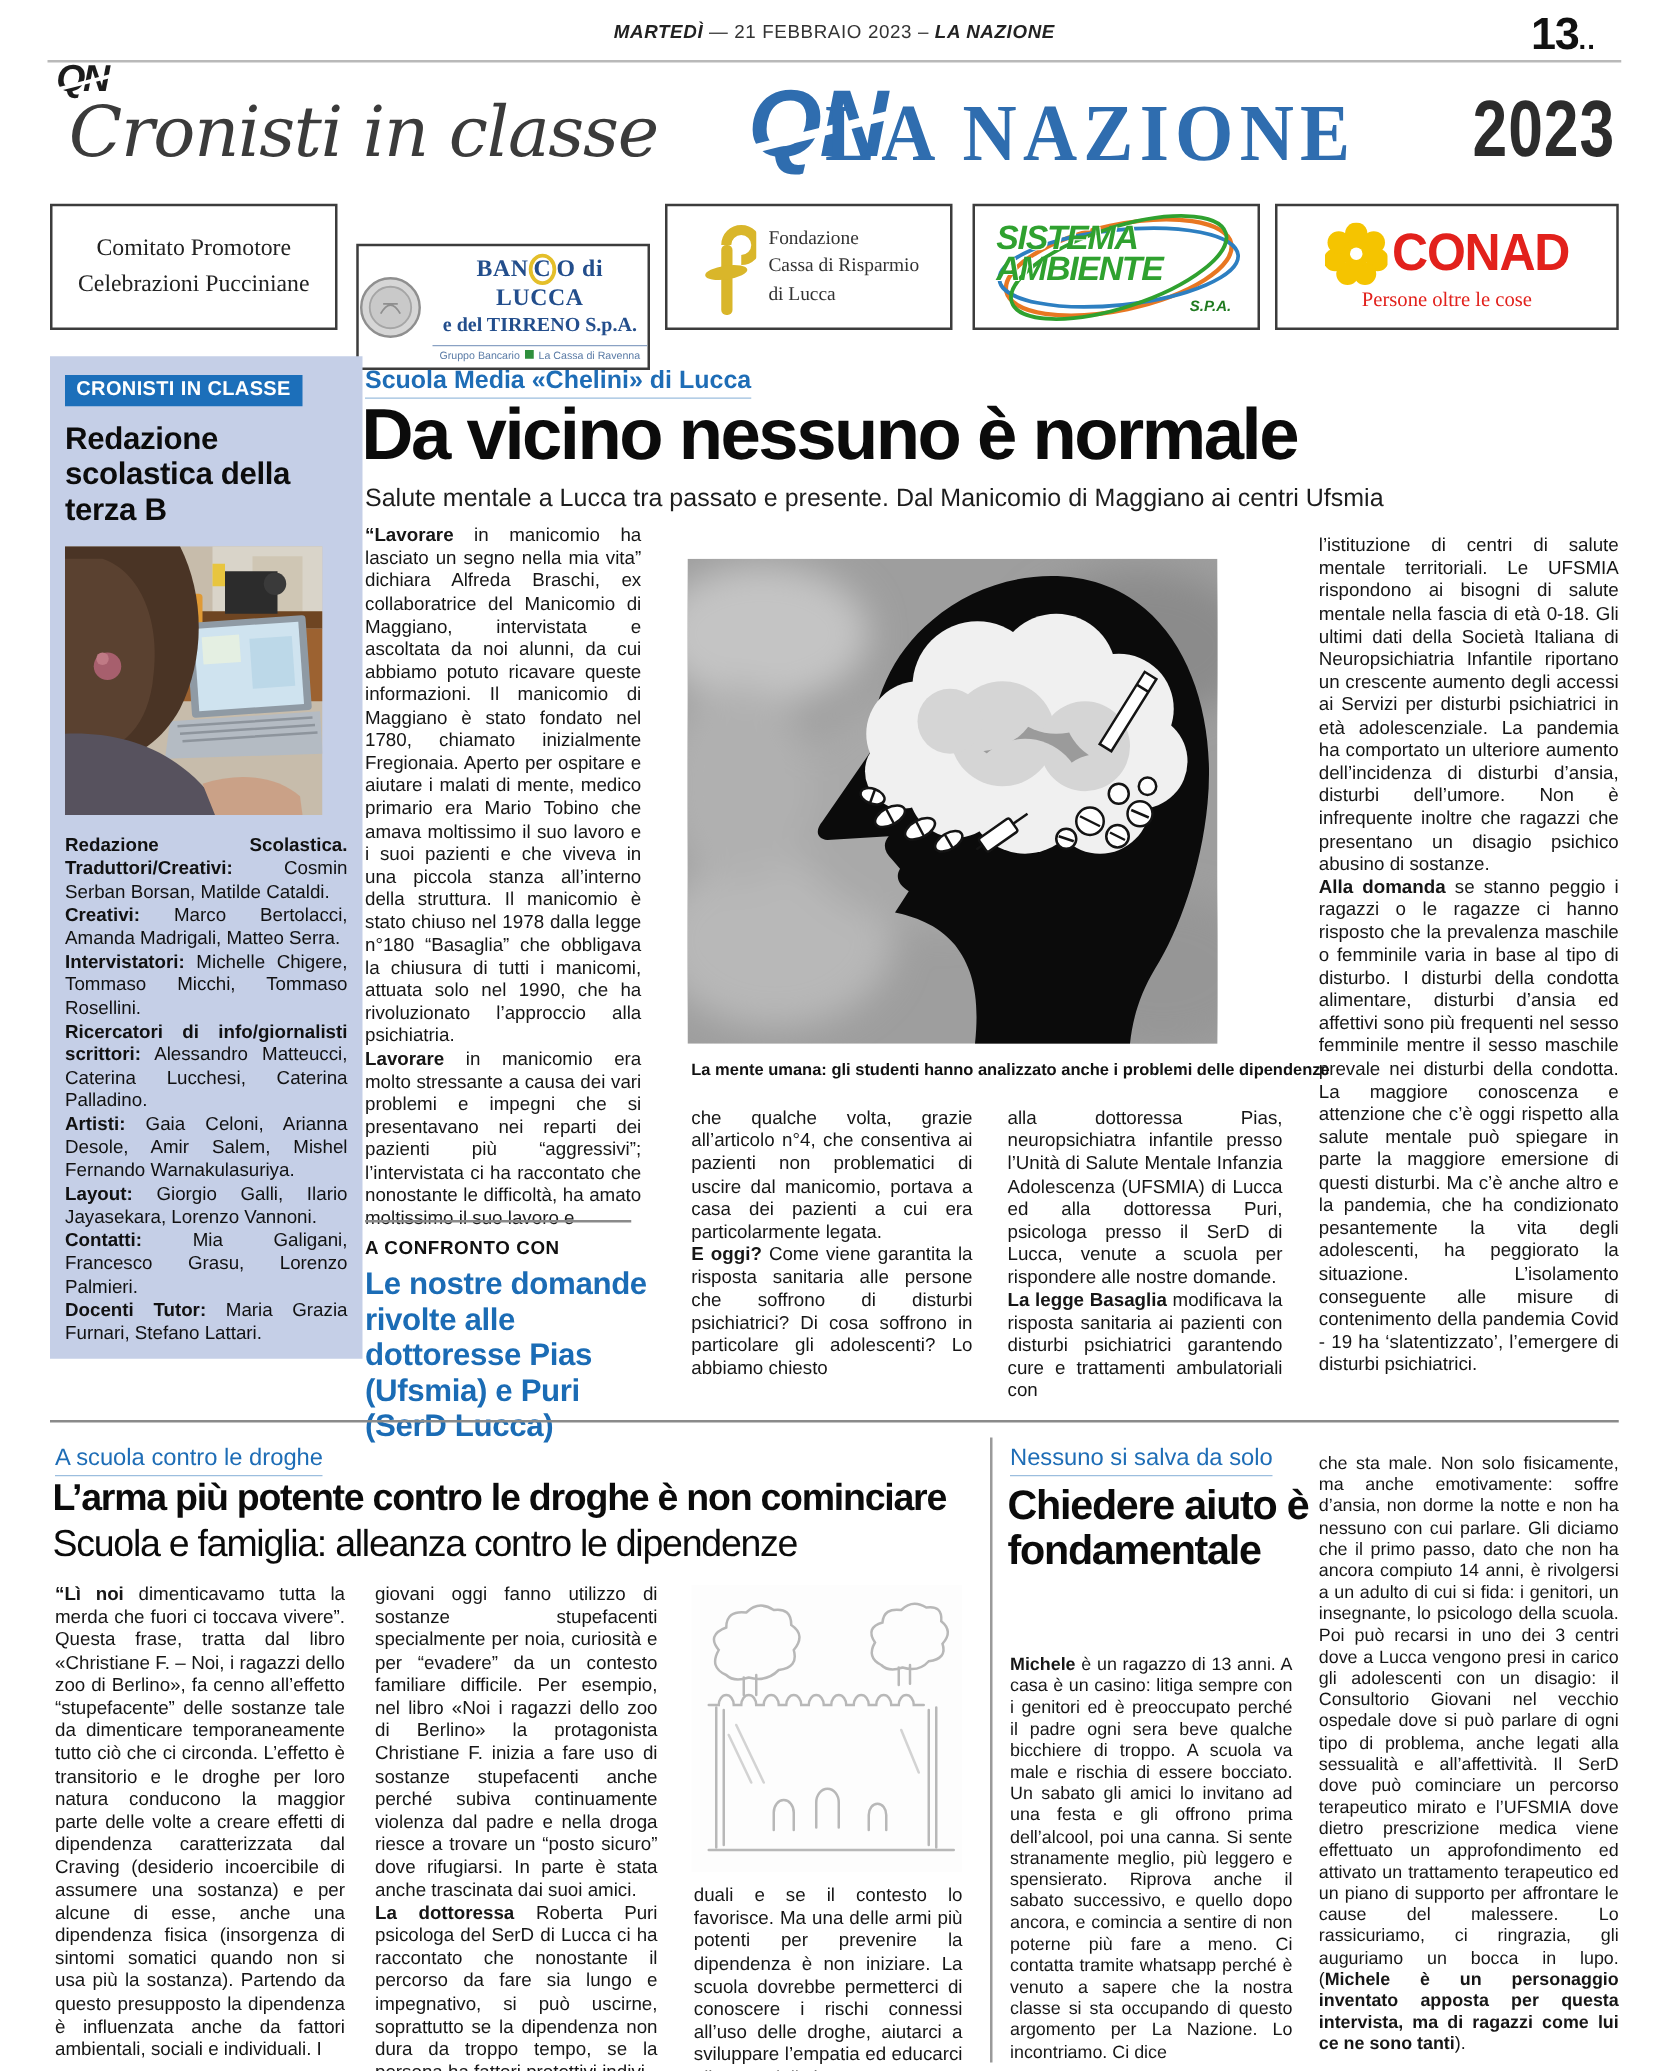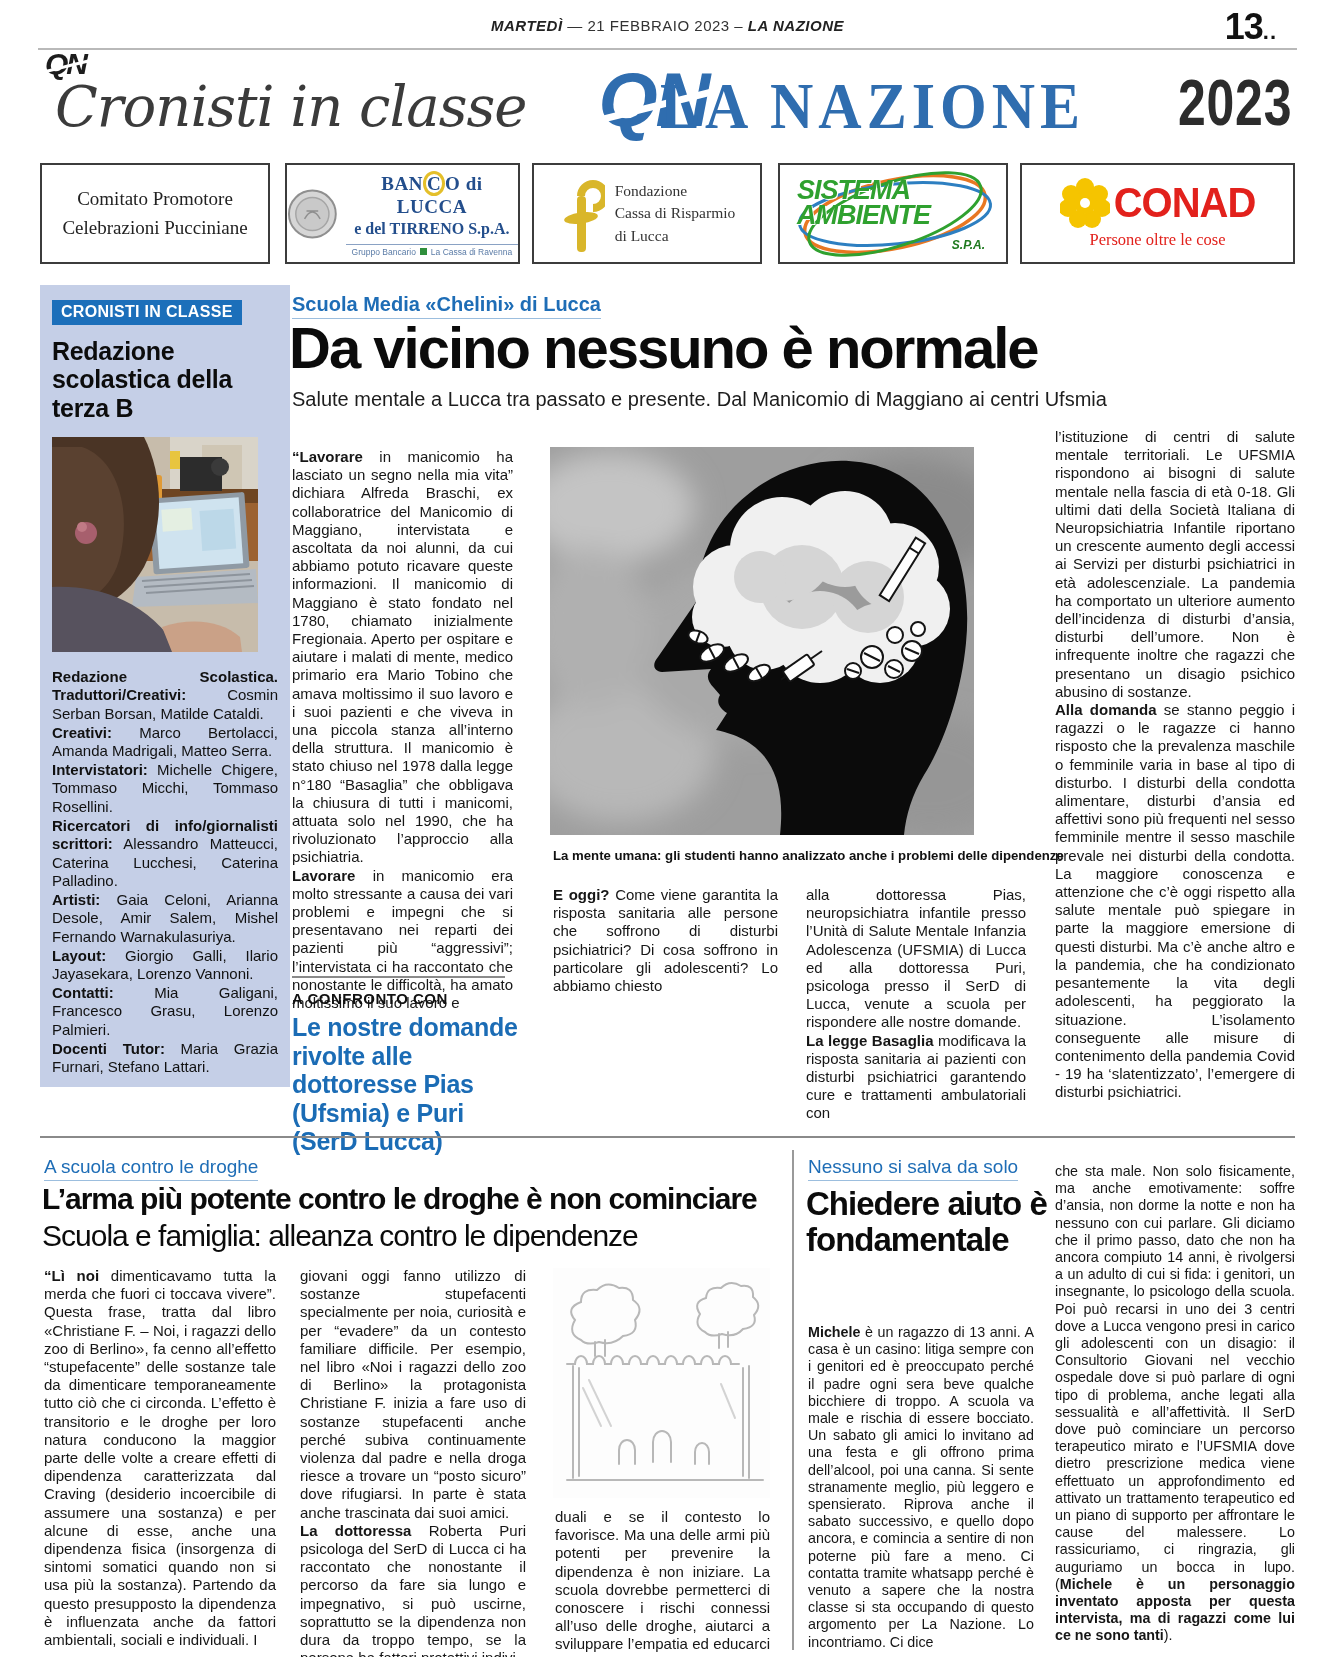--- a/index.html
+++ b/index.html
@@ -24,21 +24,21 @@
   
   #banner-script { left:55px; top:74px; font-family:"DejaVu Serif", serif; font-style:italic; font-size:56px; color:#3b3b3b; letter-spacing:-1px; }
   #banner-qn { left:553px; top:62px; font-size:76px; color:#2f6daf; }
   #banner-qn::after { height:9%; }
   #banner-paper { left:660px; top:70px; font-family:"Liberation Serif", serif; font-weight:bold; font-size:60px; color:#2f6daf; letter-spacing:5px; transform:scaleY(1.08); transform-origin:top left; }
   #banner-year { left:1178px; top:66px; font-size:64px; font-weight:bold; color:#2c2c2c; transform:scaleX(.78); transform-origin:top left; letter-spacing:1px; }
 
   
   .sponsor { top:163px; height:101px; border:2px solid #3c3c3c; background:#fff; display:flex; align-items:center; justify-content:center; overflow:hidden; }
   #sp1 { left:40px;  width:230px; }
-  #sp2 { left:285px; width:235px; }
+  #sp2 { left:285px; width:235px;margin-top:32px; }
   #sp3 { left:532px; width:230px; }
   #sp4 { left:778px; width:230px; }
   #sp5 { left:1020px; width:275px; }
   .comitato { font-family:"Liberation Serif", serif; font-size:19px; color:#222; text-align:center; line-height:1.5; }
   .banco-wrap { display:flex; align-items:center; gap:8px; }
   .banco-text { text-align:center; font-family:"Liberation Serif", serif; color:#234e8c; }
   .banco-l1 { font-size:19px; font-weight:bold; letter-spacing:.5px; }
   .banco-l1 .cring { display:inline-block; border:3px solid #e4bf2a; border-radius:50%; padding:0 1px; line-height:1; }
   .banco-l2 { font-size:16px; font-weight:bold; margin-top:2px; }
   .banco-l3 { border-top:1px solid #8aa2c4; margin-top:6px; padding-top:2px; font-size:8.5px; color:#5a7ba6; font-family:"Liberation Sans",sans-serif; display:flex; align-items:center; gap:4px; justify-content:center; }
@@ -64,21 +64,21 @@
   
   .kicker { color:#1e6db6; border-bottom:1.5px solid #9cbede; display:inline-block; padding-bottom:2px; }
   .body-text { font-size:15px; line-height:18.2px; text-align:justify; hyphens:auto; color:#161616; }
   .body-text p { margin:0; }
   .lead { font-weight:bold; }
 
   
   #m-kicker { left:292px; top:293px; font-size:20px; font-weight:bold; }
   #m-headline { left:289px; top:314px; width:1010px; font-size:58px; font-weight:bold; letter-spacing:-2px; color:#0b0b0b; }
   #m-subtitle { left:292px; top:388px; width:900px; font-size:20px; color:#1d1d1d; }
-  #m-col1 { left:292px; top:448px; width:221px; }
+  #m-col1 { left:292px; top:420px; width:221px; }
   #m-box-rule { left:292px; top:976px; width:213px; height:1.5px; background:#8a8a8a; }
   #m-box-kicker { left:292px; top:990px; font-size:15px; font-weight:bold; letter-spacing:.5px; color:#111; }
   #m-box-title { left:292px; top:1013px; width:228px; font-size:25px; font-weight:bold; line-height:1.14; color:#1b6cb5; letter-spacing:-.3px; }
   #m-image { left:550px; top:447px; width:424px; height:388px; display:block; }
   #m-caption { left:553px; top:848px; font-size:13.2px; font-weight:bold; white-space:nowrap; color:#111; }
   #m-col2 { left:553px; top:886px; width:225px; }
   #m-col3 { left:806px; top:886px; width:220px; }
   #m-col4 { left:1055px; top:428px; width:240px; }
 
   
@@ -331,20 +331,21 @@
     <g transform="rotate(32 352 122)">
         <rect x="347" y="88" width="11" height="68"></rect>
         <line x1="347" y1="100" x2="358" y2="100"></line>
       </g>
   </g>
 </svg>
 
 <div class="abs" id="m-caption">La mente umana: gli studenti hanno analizzato anche i problemi delle dipendenze</div>
 
 <div class="abs body-text" id="m-col2">
+  <p><span>che qualche volta, grazie all’articolo n°4, che consentiva ai pazienti non problematici di uscire dal manicomio, portava a casa dei pazienti a cui era particolarmente legata.</span></p>
   <p><span class="lead">E oggi?</span> <span>Come viene garantita la risposta sanitaria alle persone che soffrono di disturbi psichiatrici? Di cosa soffrono in particolare gli adolescenti? Lo abbiamo chiesto</span></p>
 </div>
 
 <div class="abs body-text" id="m-col3">
   <p><span>alla dottoressa Pias, neuropsichiatra infantile presso l’Unità di Salute Mentale Infanzia Adolescenza (UFSMIA) di Lucca ed alla dottoressa Puri, psicologa presso il SerD di Lucca, venute a scuola per rispondere alle nostre domande.</span></p>
   <p><span class="lead">La legge Basaglia</span> <span>modificava la risposta sanitaria ai pazienti con disturbi psichiatrici garantendo cure e trattamenti ambulatoriali con</span></p>
 </div>
 
 <div class="abs body-text" id="m-col4">
   <p><span>l’istituzione di centri di salute mentale territoriali. Le UFSMIA rispondono ai bisogni di salute mentale nella fascia di età 0-18. Gli ultimi dati della Società Italiana di Neuropsichiatria Infantile riportano un crescente aumento degli accessi ai Servizi per disturbi psichiatrici in età adolescenziale. La pandemia ha comportato un ulteriore aumento dell’incidenza di disturbi d’ansia, disturbi dell’umore. Non è infrequente inoltre che ragazzi che presentano un disagio psichico abusino di sostanze.</span></p>

